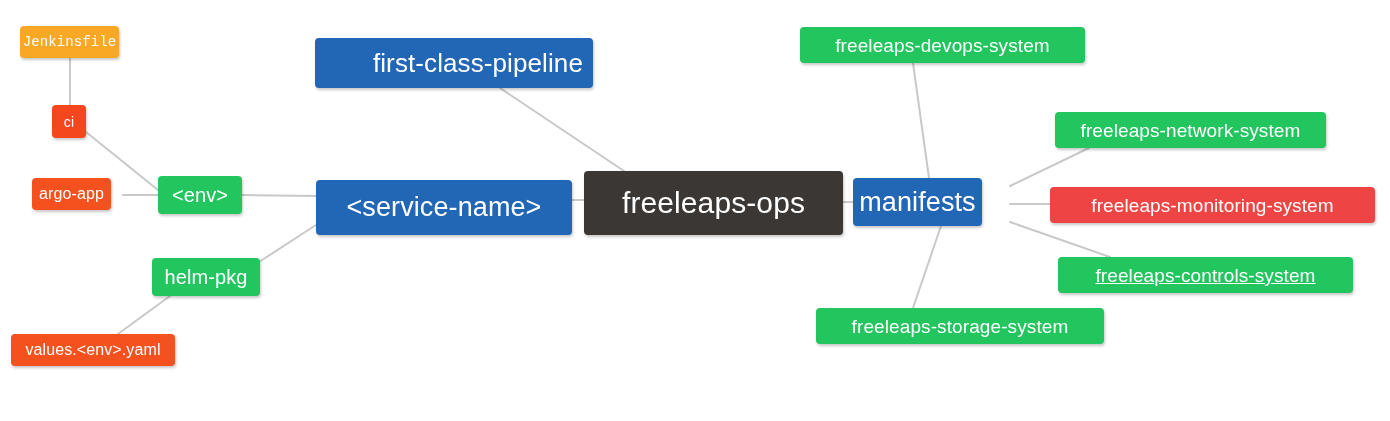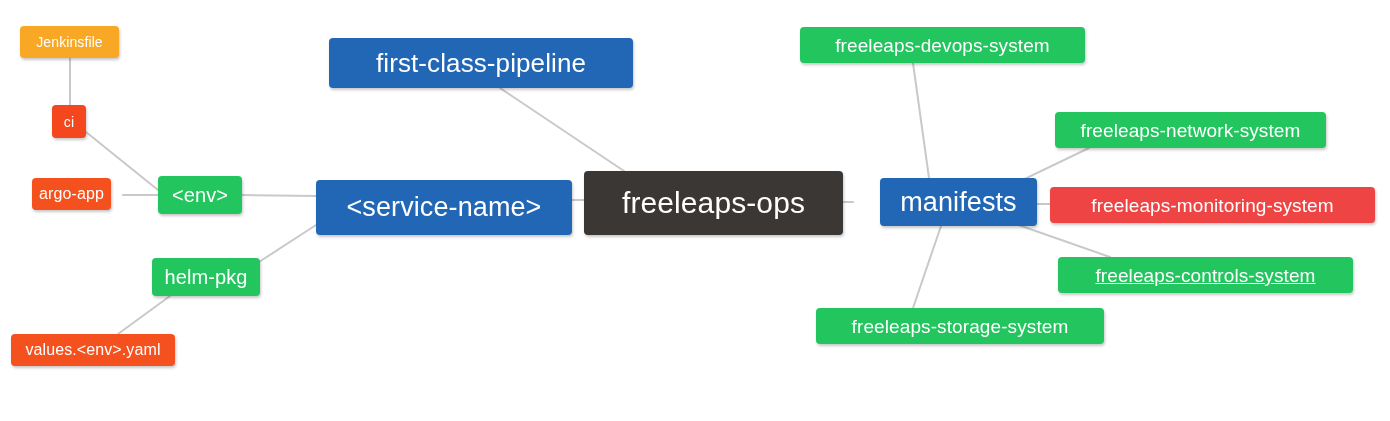--- a/index.html
+++ b/index.html
@@ -55,48 +55,48 @@
       <line x1="568" y1="200" x2="584" y2="200" stroke="#c9c9c9" stroke-width="2" stroke-linecap="round"></line>
       <line x1="500" y1="88" x2="624" y2="171" stroke="#c9c9c9" stroke-width="2" stroke-linecap="round"></line>
       <line x1="843" y1="202" x2="853" y2="202" stroke="#c9c9c9" stroke-width="2" stroke-linecap="round"></line>
       <line x1="929" y1="178" x2="913" y2="63" stroke="#c9c9c9" stroke-width="2" stroke-linecap="round"></line>
       <line x1="1010" y1="186" x2="1089" y2="148" stroke="#c9c9c9" stroke-width="2" stroke-linecap="round"></line>
       <line x1="1010" y1="204" x2="1050" y2="204" stroke="#c9c9c9" stroke-width="2" stroke-linecap="round"></line>
       <line x1="1010" y1="222" x2="1110" y2="257" stroke="#c9c9c9" stroke-width="2" stroke-linecap="round"></line>
       <line x1="941" y1="226" x2="913" y2="308" stroke="#c9c9c9" stroke-width="2" stroke-linecap="round"></line>
     </svg>
   <div id="node-layer">
-      <div class="node" style="left: 20px; top: 26px; width: 99px; height: 32px; background: rgb(249, 168, 37); font-size: 14px;">
+      <div class="node" style="left: 20px; top: 26px; width: 99px; height: 32px; background: rgb(249, 168, 37); font-size: 14px; font-family: Liberation Mono, monospace;">
         <span>Jenkinsfile</span>
       </div>
       <div class="node" style="left: 52px; top: 105px; width: 34px; height: 33px; background: rgb(244, 71, 30); font-size: 14px;">
         <span>ci</span>
       </div>
       <div class="node" style="left: 32px; top: 178px; width: 79px; height: 32px; background: rgb(244, 81, 30); font-size: 16px;">
         <span>argo-app</span>
       </div>
       <div class="node" style="left: 158px; top: 176px; width: 84px; height: 38px; background: rgb(34, 197, 94); font-size: 20px;">
         <span>&lt;env&gt;</span>
       </div>
       <div class="node" style="left: 152px; top: 258px; width: 108px; height: 38px; background: rgb(34, 197, 94); font-size: 20px;">
         <span>helm-pkg</span>
       </div>
       <div class="node" style="left: 11px; top: 334px; width: 164px; height: 32px; background: rgb(244, 81, 30); font-size: 16px;">
         <span>values.&lt;env&gt;.yaml</span>
       </div>
-      <div class="node" style="left: 329px; top: 38px; width: 304px; height: 50px; background: rgb(34, 102, 182); font-size: 26px;">
+      <div class="node" style="left: 315px; top: 38px; width: 278px; height: 50px; background: rgb(34, 102, 182); font-size: 26px; justify-content: flex-end;">
         <span>first-class-pipeline</span>
       </div>
       <div class="node" style="left: 316px; top: 180px; width: 256px; height: 55px; background: rgb(34, 102, 182); font-size: 27px;">
         <span>&lt;service-name&gt;</span>
       </div>
       <div class="node" style="left: 584px; top: 171px; width: 259px; height: 64px; background: rgb(59, 55, 52); font-size: 30px;">
         <span>freeleaps-ops</span>
       </div>
-      <div class="node" style="left: 853px; top: 178px; width: 157px; height: 48px; background: rgb(34, 102, 182); font-size: 27px; margin-left: 27px;">
+      <div class="node" style="left: 853px; top: 178px; width: 129px; height: 48px; background: rgb(34, 102, 182); font-size: 27px;">
         <span>manifests</span>
       </div>
       <div class="node" style="left: 800px; top: 27px; width: 285px; height: 36px; background: rgb(34, 197, 94); font-size: 19px;">
         <span>freeleaps-devops-system</span>
       </div>
       <div class="node" style="left: 1055px; top: 112px; width: 271px; height: 36px; background: rgb(34, 197, 94); font-size: 19px;">
         <span>freeleaps-network-system</span>
       </div>
       <div class="node" style="left: 1050px; top: 187px; width: 325px; height: 36px; background: #ef4444; font-size: 19px;">
         <span>freeleaps-monitoring-system</span>

